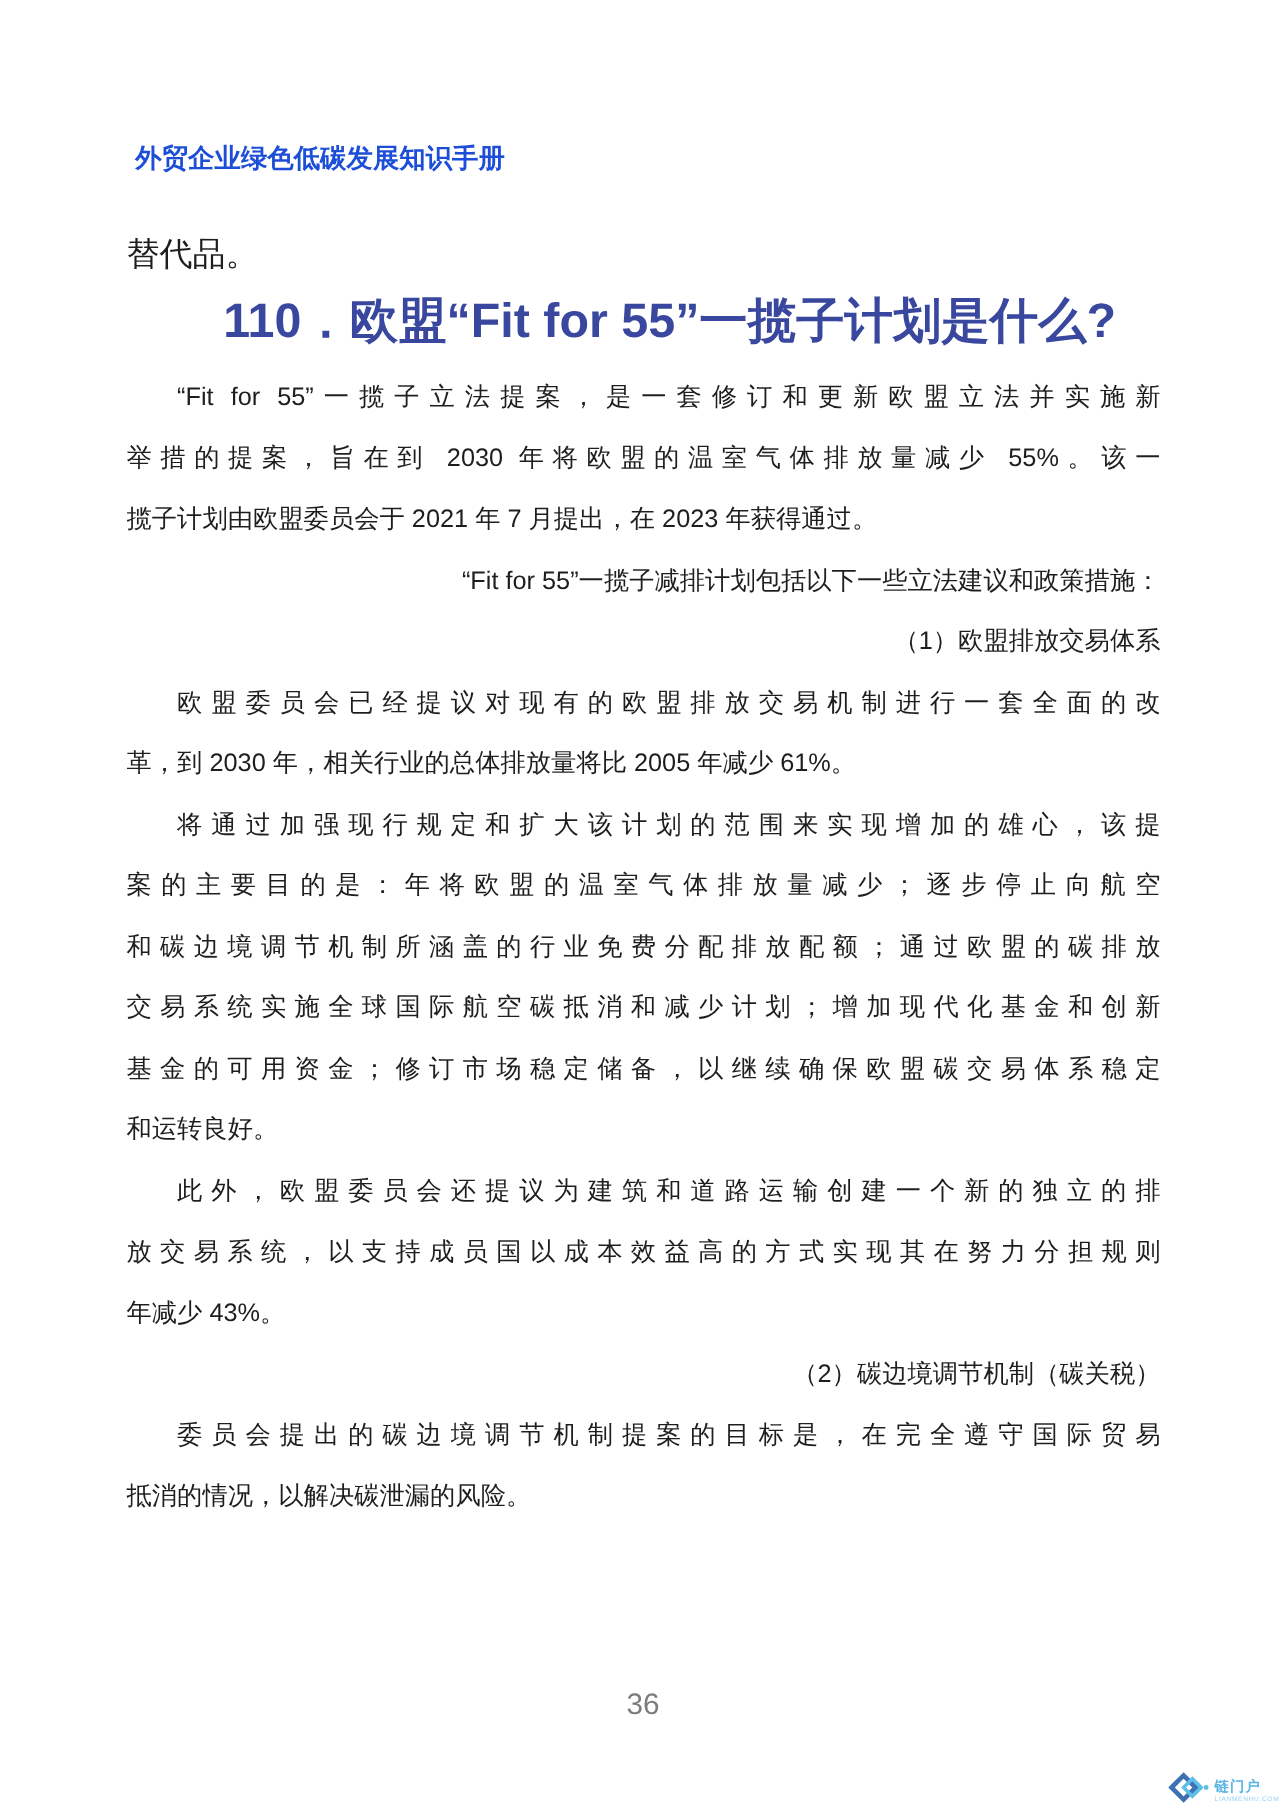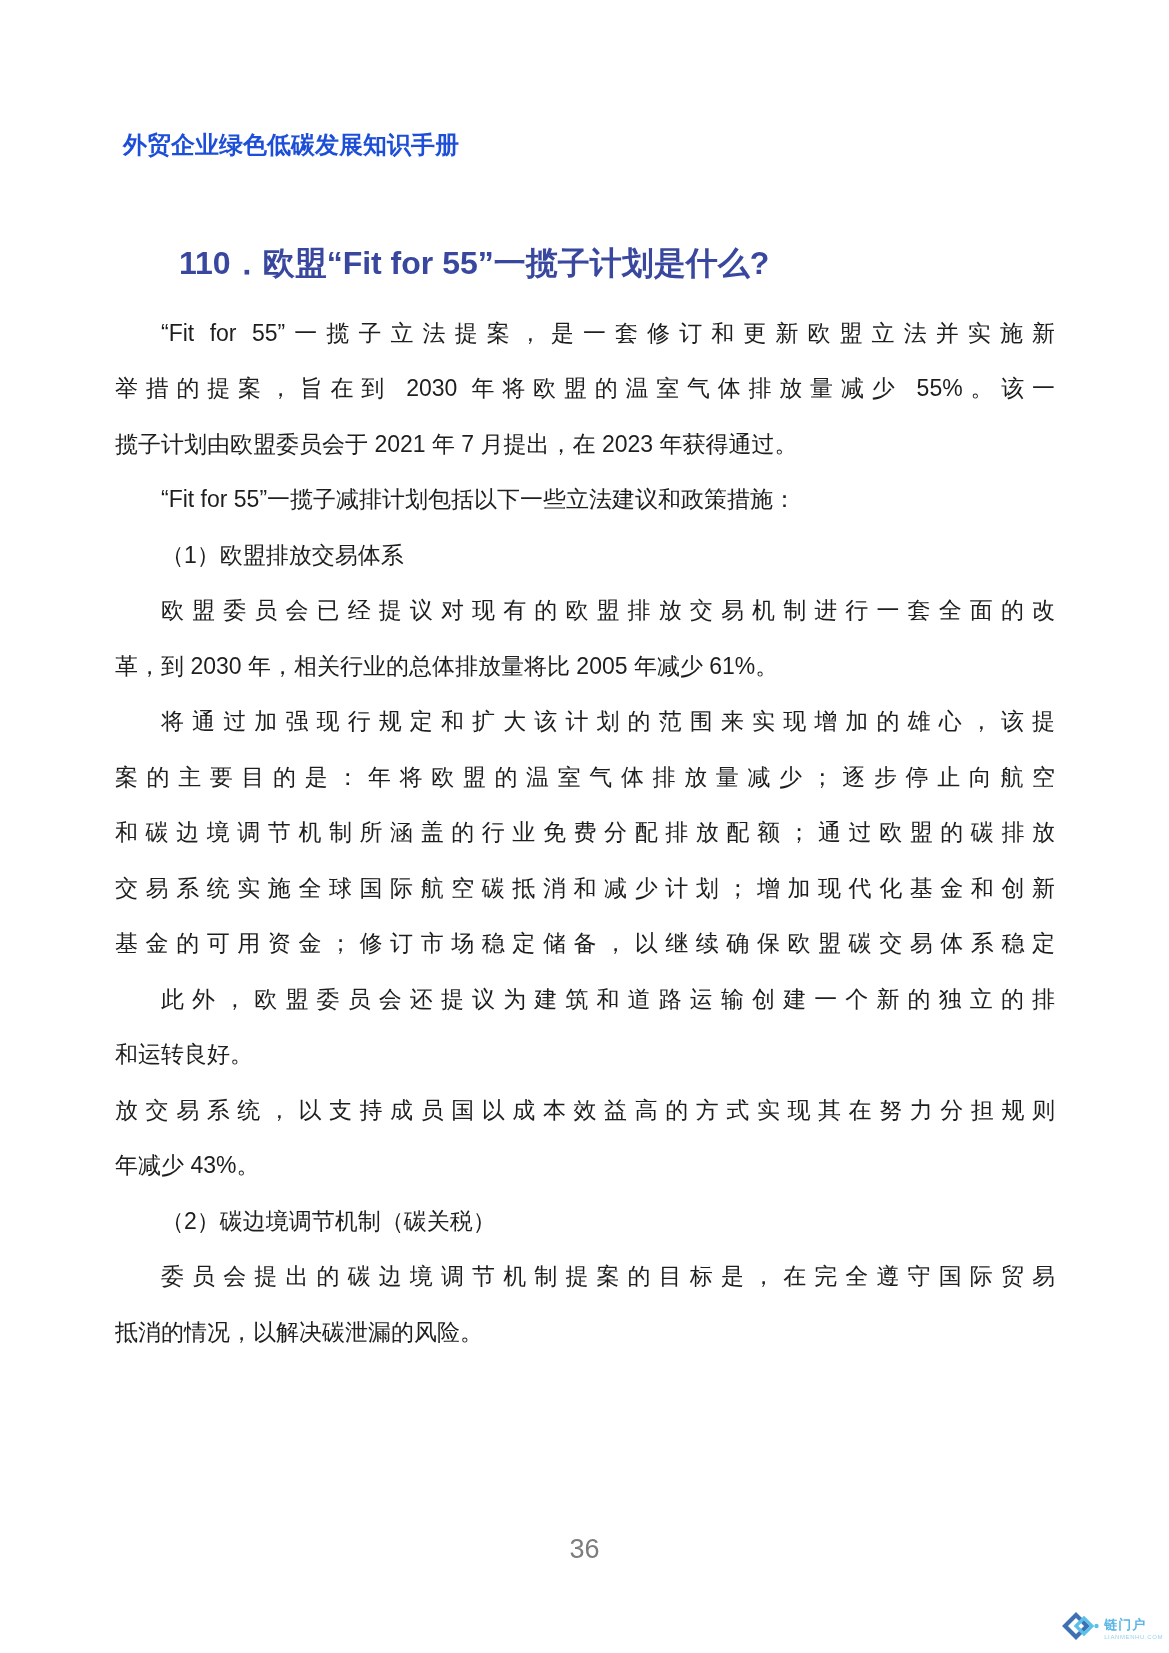--- a/index.html
+++ b/index.html
@@ -14,28 +14,28 @@
     font-size:24px;line-height:32px;font-weight:700;
     color:#1d4ed8;letter-spacing:0px;white-space:nowrap;
   }
   .content{
     position:absolute;left:115px;top:204px;width:940px;
   }
   .line{
     font-size:23px;line-height:55.5px;color:#1e1e1e;
     white-space:nowrap;
   }
-  .line.ind{text-indent:2em;}
+  .line.ind{text-indent:2em;text-align:right;}
   .line.just{text-align:justify;text-align-last:justify;}
   .intro-line{
     font-size:30px;line-height:55.5px;color:#1e1e1e;white-space:nowrap;
   }
   .section-title{
-    margin-top:32px;
-    font-size:32px;line-height:55.5px;font-weight:700;
+    margin-top:4px;
+    font-size:44px;line-height:55.5px;font-weight:700;
     color:#39489e;text-indent:2em;white-space:nowrap;
   }
   .body-lines{margin-top:14px;}
   .page-number{
     position:absolute;left:0;top:1534px;width:100%;
     text-align:center;font-size:27px;line-height:30px;color:#7d7d7d;
   }
   .site-logo{
     position:absolute;right:6px;bottom:6px;
     display:flex;align-items:center;gap:4px;
@@ -47,36 +47,37 @@
   .logo-domain{
     font-size:6px;line-height:7px;color:#9ad2ef;letter-spacing:0.6px;
   }
 </style>
 </head>
 <body>
 
 <div class="doc-header">外贸企业绿色低碳发展知识手册</div>
 
 <div class="content">
+  <div class="intro-line">替代品。</div>
   <div class="section-title">110．欧盟“Fit for 55”一揽子计划是什么?</div>
   <div class="body-lines">
       <div class="line ind just">“Fit for 55”一揽子立法提案，是一套修订和更新欧盟立法并实施新</div>
       <div class="line just">举措的提案，旨在到 2030 年将欧盟的温室气体排放量减少 55%。该一</div>
       <div class="line">揽子计划由欧盟委员会于 2021 年 7 月提出，在 2023 年获得通过。</div>
       <div class="line ind">“Fit for 55”一揽子减排计划包括以下一些立法建议和政策措施：</div>
       <div class="line ind">（1）欧盟排放交易体系</div>
       <div class="line ind just">欧盟委员会已经提议对现有的欧盟排放交易机制进行一套全面的改</div>
       <div class="line">革，到 2030 年，相关行业的总体排放量将比 2005 年减少 61%。</div>
       <div class="line ind just">将通过加强现行规定和扩大该计划的范围来实现增加的雄心，该提</div>
       <div class="line just">案的主要目的是：年将欧盟的温室气体排放量减少；逐步停止向航空</div>
       <div class="line just">和碳边境调节机制所涵盖的行业免费分配排放配额；通过欧盟的碳排放</div>
       <div class="line just">交易系统实施全球国际航空碳抵消和减少计划；增加现代化基金和创新</div>
       <div class="line just">基金的可用资金；修订市场稳定储备，以继续确保欧盟碳交易体系稳定</div>
+      <div class="line">和运转良好。</div>
       <div class="line ind just">此外，欧盟委员会还提议为建筑和道路运输创建一个新的独立的排</div>
-      <div class="line">和运转良好。</div>
       <div class="line just">放交易系统，以支持成员国以成本效益高的方式实现其在努力分担规则</div>
       <div class="line">年减少 43%。</div>
       <div class="line ind">（2）碳边境调节机制（碳关税）</div>
       <div class="line ind just">委员会提出的碳边境调节机制提案的目标是，在完全遵守国际贸易</div>
       <div class="line">抵消的情况，以解决碳泄漏的风险。</div>
     </div>
 </div>
 
 <div class="page-number">36</div>
 

